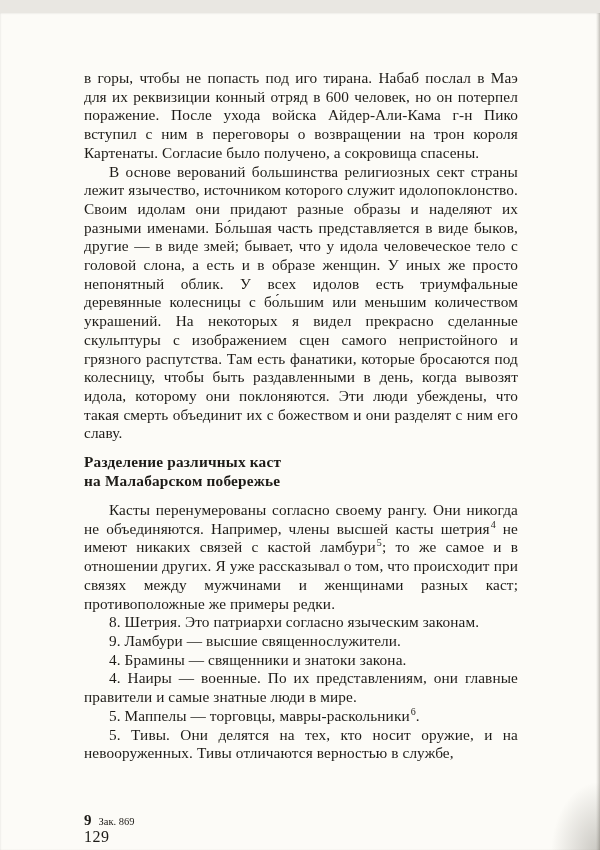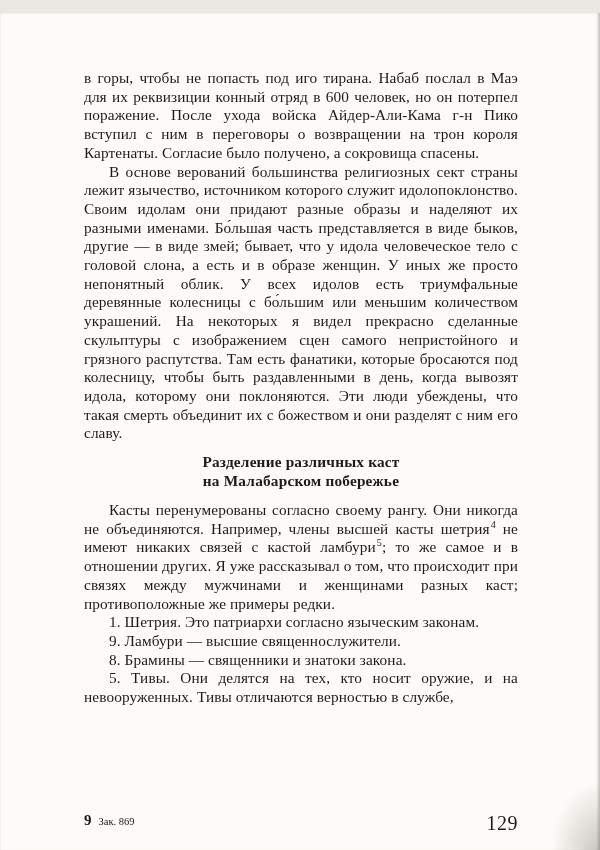--- a/index.html
+++ b/index.html
@@ -34,60 +34,62 @@
     line-height: 18.7px;
     text-align: justify;
     letter-spacing: 0.1px;
     -webkit-hyphens: auto; hyphens: auto;
   }
   .para { text-align: justify; }
   .para.indent { text-indent: 25px; }
   .heading {
     font-size: 15.3px;
     font-weight: bold;
-    text-align: center;
+    text-align: left;
     text-indent: 0;
     line-height: 19px;
     margin: 9px 0 11px 0;
     letter-spacing: 0.2px;
   }
   sup.fnref {
     font-size: 10px;
     line-height: 0;
     vertical-align: super;
     margin-left: 1px;
   }
   .footer {
     position: absolute;
     left: 84px; right: 82px; top: 799px; height: 22px;
     font-size: 14.5px;
   }
   .sig { position: absolute; left: 0; top: 0; white-space: nowrap; }
   .sig-number { font-weight: bold; font-size: 15px; }
   .sig-text { font-size: 10.5px; margin-left: 7px; }
   .pagenum {
-    position: absolute; left: 0; right: 0; top: 0;
-    text-align: right;
-    font-size: 20px;
+    position: absolute; left: 0; right: 0; top: 16px;
+    text-align: left;
+    font-size: 16px;
     letter-spacing: 0.5px;
   }
 </style>
 </head>
 <body>
 
 <div class="page">
 
   <div class="text-block">
       <p class="para">в горы, чтобы не попасть под иго тирана. Набаб послал в Маэ для их реквизиции конный отряд в 600 человек, но он потерпел поражение. После ухода войска Айдер-Али-Кама г-н Пико вступил с ним в переговоры о возвращении на трон короля Картенаты. Согласие было получено, а сокровища спасены.</p>
       <p class="para indent">В основе верований большинства религиозных сект страны лежит язычество, источником которого служит идолопоклонство. Своим идолам они придают разные образы и наделяют их разными именами. Бо́льшая часть представляется в виде быков, другие — в виде змей; бывает, что у идола человеческое тело с головой слона, а есть и в образе женщин. У иных же просто непонятный облик. У всех идолов есть триумфальные деревянные колесницы с бо́льшим или меньшим количеством украшений. На некоторых я видел прекрасно сделанные скульптуры с изображением сцен самого непристойного и грязного распутства. Там есть фанатики, которые бросаются под колесницу, чтобы быть раздавленными в день, когда вывозят идола, которому они поклоняются. Эти люди убеждены, что такая смерть объединит их с божеством и они разделят с ним его славу.</p>
       <h2 class="heading">Разделение различных каст<br>на Малабарском побережье</h2>
       <p class="para indent">Касты перенумерованы согласно своему рангу. Они никогда не объединяются. Например, члены высшей касты шетрия<sup class="fnref">4</sup> не имеют никаких связей с кастой ламбури<sup class="fnref">5</sup>; то же самое и в отношении других. Я уже рассказывал о том, что происходит при связях между мужчинами и женщинами разных каст; противоположные же примеры редки.</p>
-      <p class="para indent">1. Шетрия. Это патриархи согласно языческим законам.</p>
+      <p class="para indent">8. Шетрия. Это патриархи согласно языческим законам.</p>
       <p class="para indent">9. Ламбури — высшие священнослужители.</p>
-      <p class="para indent">8. Брамины — священники и знатоки закона.</p>
+      <p class="para indent">4. Брамины — священники и знатоки закона.</p>
+      <p class="para indent">4. Наиры — военные. По их представлениям, они главные правители и самые знатные люди в мире.</p>
+      <p class="para indent">5. Маппелы — торговцы, мавры-раскольники<sup class="fnref">6</sup>.</p>
       <p class="para indent">5. Тивы. Они делятся на тех, кто носит оружие, и на невооруженных. Тивы отличаются верностью в службе,</p>
     </div>
 
   <div class="footer">
     <span class="sig">
       <span class="sig-number">9</span><span class="sig-text">Зак. 869</span>
     </span>
     <span class="pagenum">129</span>
   </div>
 

